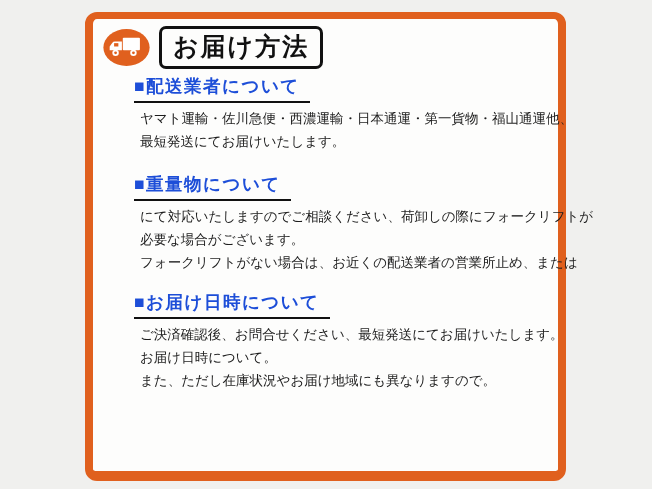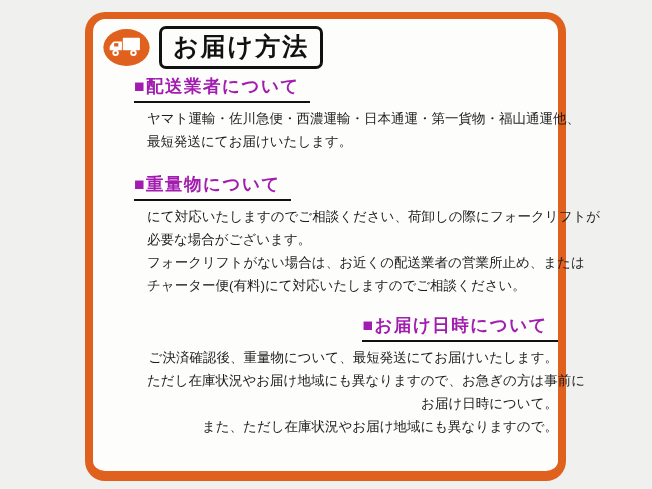--- a/index.html
+++ b/index.html
@@ -15,21 +15,21 @@
     overflow: hidden;
   }
   .panel {
     position: absolute;
     left: 85px; top: 12px;
     width: 481px; height: 469px;
     background: #fdfdfc;
     border: 8px solid #e0601e;
     border-top-width: 7px;
     border-bottom-width: 10px;
-    border-radius: 20px;
+    border-radius: 12px;
   }
   .header {
     display: flex;
     align-items: center;
     gap: 9px;
     margin: 7px 0 0 10px;
   }
   .truck-badge { flex: 0 0 auto; line-height: 0; }
   .truck-badge svg { width: 47px; height: 37px; }
   .title-box {
@@ -38,34 +38,34 @@
     padding: 1px 11px 3px;
     font-size: 25px;
     font-weight: 600;
     color: #111;
     letter-spacing: 2px;
     white-space: nowrap;
   }
   .section { margin-left: 41px; }
   .section.s1 { margin-top: 5px; }
   .section.s2 { margin-top: 19px; }
-  .section.s3 { margin-top: 16px; text-align: right; }
+  .section.s3 { margin-top: 16px; }
   .section h2 {
     display: inline-block;
     font-size: 17.5px;
     font-weight: 700;
-    color: #a21caf;
+    color: #1d4ed8;
     letter-spacing: 1.5px;
     border-bottom: 2px solid #111;
     padding: 0 10px 3px 0;
     margin-bottom: 4px;
     white-space: nowrap;
   }
   .section p {
-    margin-left: 13px;
+    margin-left: 6px;
     font-size: 13.5px;
     line-height: 23px;
     color: #1d1d1d;
     white-space: nowrap;
   }
 </style>
 </head>
 <body>
 
 <div class="stage">
@@ -91,25 +91,23 @@
       <h2>■配送業者について</h2>
       <p>ヤマト運輸・佐川急便・西濃運輸・日本通運・第一貨物・福山通運他、</p>
       <p>最短発送にてお届けいたします。</p>
     </div>
 
     <div class="section s2">
       <h2>■重量物について</h2>
       <p>にて対応いたしますのでご相談ください、荷卸しの際にフォークリフトが</p>
       <p>必要な場合がございます。</p>
       <p>フォークリフトがない場合は、お近くの配送業者の営業所止め、または</p>
-      <p>チャーター便(有料)にて対応いたしますのでご相談ください。</p>
     </div>
 
     <div class="section s3">
       <h2>■お届け日時について</h2>
-      <p>ご決済確認後、重量物について、最短発送にてお届けいたします。</p>
-      <p>ただし在庫状況やお届け地域にも異なりますので、お急ぎの方は事前に</p>
+      <p>ご決済確認後、お問合せください、最短発送にてお届けいたします。</p>
       <p>お届け日時について。</p>
       <p>また、ただし在庫状況やお届け地域にも異なりますので。</p>
     </div>
 
   </div>
 </div>
 
 </body></html>

